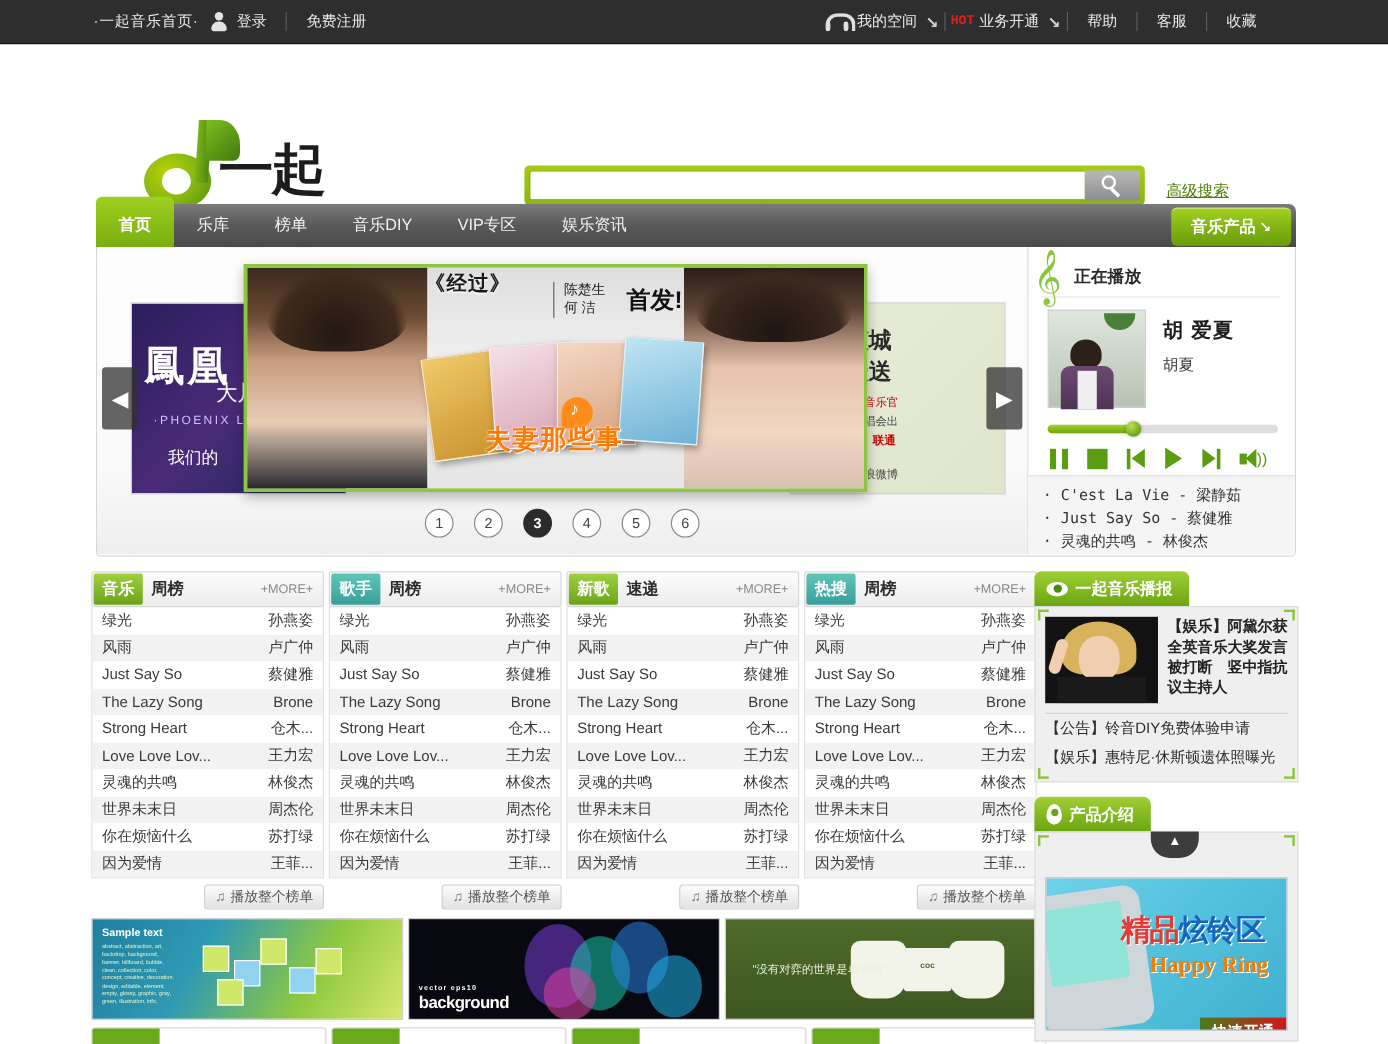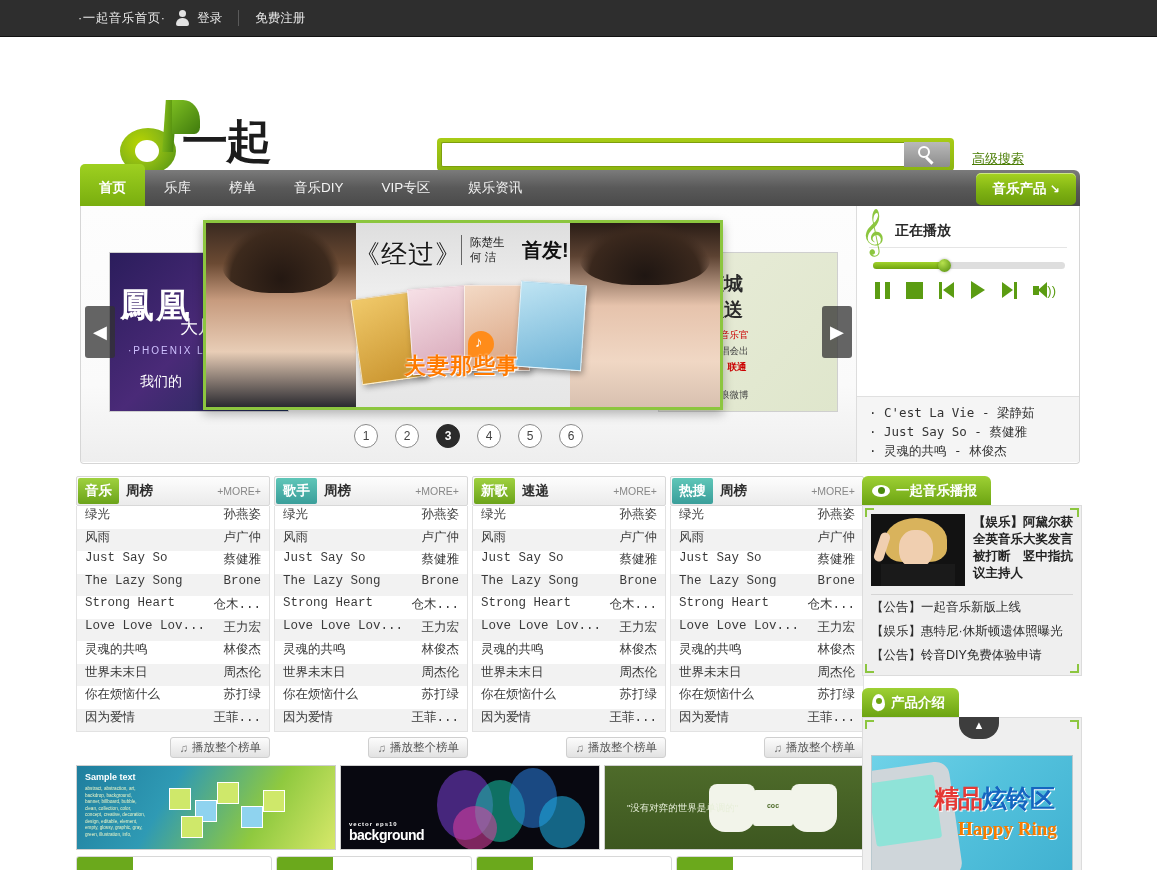--- a/index.html
+++ b/index.html
@@ -175,21 +175,21 @@
     background: radial-gradient(ellipse at 50% 80%, #241812 0%, #3d2a1d 60%, rgba(0,0,0,0) 72%);
     border-radius: 50% 50% 40% 40%;}
   .face-r {
     position:absolute; right:0; top:0; width:150px; height:184px;
     background: linear-gradient(to bottom, #2a1d16 0%, #5c4232 18%, #e6c3ac 45%, #f0d7c4 75%, #d8c0b0 100%);
   }
   .face-r::before{ content:""; position:absolute; right:10px; top:0; width:130px; height:62px;
     background: radial-gradient(ellipse at 50% 85%, #1f1612 0%, #3a281d 60%, rgba(0,0,0,0) 74%);
     border-radius: 50% 50% 40% 40%;}
   .slide-title {
-    position:absolute; left:148px; top:14px; color:#1a1a1a; font-size:26px; font-weight:normal;
+    position:absolute; left:148px; top:2px; color:#1a1a1a; font-size:17px; font-weight:bold;
     letter-spacing:1px; text-shadow: 0 1px 1px rgba(255,255,255,.7);
   }
   .slide-names {
     position:absolute; left:255px; top:12px; font-size:11.5px; color:#222; line-height:15px;
     border-left:1px solid #666; padding-left:8px;
   }
   .slide-first {
     position:absolute; left:316px; top:14px; font-size:20px; font-weight:bold; color:#111;
   }
   .cd { position:absolute; width:66px; height:86px; border:1px solid rgba(255,255,255,.7);
@@ -284,22 +284,22 @@
   .badge {
     height:26px; margin:1px 0 1px 1px; padding: 0 7px; display:flex; align-items:center;
     color:#fff; font-weight:bold; font-size:13.5px; border-radius:2px;
   }
   .badge.green { background: linear-gradient(to bottom,#9fd13f,#6ba31a); }
   .badge.teal  { background: linear-gradient(to bottom,#5fc6b8,#3a9e9a); }
   .chart-sub { margin-left:7px; font-weight:bold; font-size:13.5px; color:#2e2e2e;}
   .chart-more { position:absolute; right:8px; font-size:10.5px; color:#888; cursor:pointer;text-align:right;}
   .chart-list { border:1px solid #e2e2e2; border-top:none; background:#fff; }
   .row {
-    height:22.5px; display:flex; padding: 0 8px; font-size:12.5px;
-    font-family:Liberation Mono, monospace; color:#3a3a3a; cursor:pointer;
+    height:22.5px; display:flex; align-items:center; padding: 0 8px; font-size:12.5px;
+    font-family:Liberation Sans, sans-serif; color:#3a3a3a; cursor:pointer;
   }
   .row:nth-child(even) { background:#f2f2f2; }
   .row .title { flex:1; overflow:hidden; white-space:nowrap; }
   .row .artist { text-align:right; white-space:nowrap; }
   .play-all-wrap { height:28px; display:flex; justify-content:flex-end; padding-top:5px; }
   .play-all {
     display:flex; align-items:center; gap:4px; height:21px; padding: 0 8px;
     background: linear-gradient(to bottom,#fcfcfc,#e2e2e2); border:1px solid #cfcfcf;
     border-radius:3px; font-size:11.5px; color:#555; cursor:pointer;
   }
@@ -383,20 +383,35 @@
 <div class="page">
 
   <div class="topbar">
     <div class="topbar-left">
       <span class="tb-home">·一起音乐首页·</span>
       <span class="tb-person"></span>
       <a class="tb-link" style="padding-left:0">登录</a>
       <span class="tb-sep"></span>
       <a class="tb-link">免费注册</a>
     </div>
+    <div class="topbar-right">
+      <span class="tb-headphone"></span>
+      <a class="tb-link" style="padding:0 2px 0 0">我的空间</a>
+      <span class="tb-arrow"></span>
+      <span class="tb-sep"></span>
+      <span class="hot-tag">HOT</span>
+      <a class="tb-link" style="padding:0 2px 0 0">业务开通</a>
+      <span class="tb-arrow"></span>
+      <span class="tb-sep"></span>
+      <a class="tb-link">帮助</a>
+      <span class="tb-sep"></span>
+      <a class="tb-link">客服</a>
+      <span class="tb-sep"></span>
+      <a class="tb-link">收藏</a>
+    </div>
   </div>
 
   <div class="header">
     <div class="logo">
       <div class="logo-note">
         <div class="logo-circle"></div>
         <div class="logo-stem"></div>
         <div class="logo-flag"></div>
       </div>
       <div class="logo-text">一起音乐</div>
@@ -477,20 +492,32 @@
           <div class="dot">4</div>
           <div class="dot">5</div>
           <div class="dot">6</div>
         </div>
     </div>
 
     <div class="player">
       <div class="clef">𝄞</div>
       <div class="player-head">
         <span class="ph-title">正在播放</span>
+      </div>
+      <div class="player-body">
+        <div class="cover">
+          <div class="lamp"></div>
+            <div class="head"></div>
+            <div class="body"></div>
+            <div class="shirt"></div>
+        </div>
+        <div class="song-meta">
+          <div class="song-name">胡 爱夏</div>
+          <div class="song-artist">胡夏</div>
+        </div>
       </div>
       <div class="progress">
         <div class="progress-fill"></div>
         <div class="progress-knob"></div>
       </div>
       <div class="controls">
         <span class="ctl ic-pause"></span>
         <span class="ctl ic-stop"></span>
         <span class="ctl ic-prev"></span>
         <span class="ctl ic-play"></span>
@@ -789,23 +816,22 @@
         <span class="corner c-br"></span>
       <div class="news-top">
         <div class="news-img">
           <div class="hair"></div>
             <div class="face2"></div>
             <div class="arm"></div>
             <div class="dress"></div>
         </div>
         <div class="news-title">【娱乐】阿黛尔获全英音乐大奖发言被打断　竖中指抗议主持人</div>
       </div>
-      <div class="news-li">【公告】一起音乐新版上线</div>
+      <div class="news-li">【公告】铃音DIY免费体验申请</div>
       <div class="news-li">【娱乐】惠特尼·休斯顿遗体照曝光</div>
-      <div class="news-li">【公告】铃音DIY免费体验申请</div>
     </div>
 
     <div class="rail-tab" style="margin-top:12px">
       <span class="pin"></span>
       <span>产品介绍</span>
     </div>
     <div class="prod-box">
       <span class="corner c-tl"></span>
         <span class="corner c-tr"></span>
       <div class="prod-up">▲</div>

